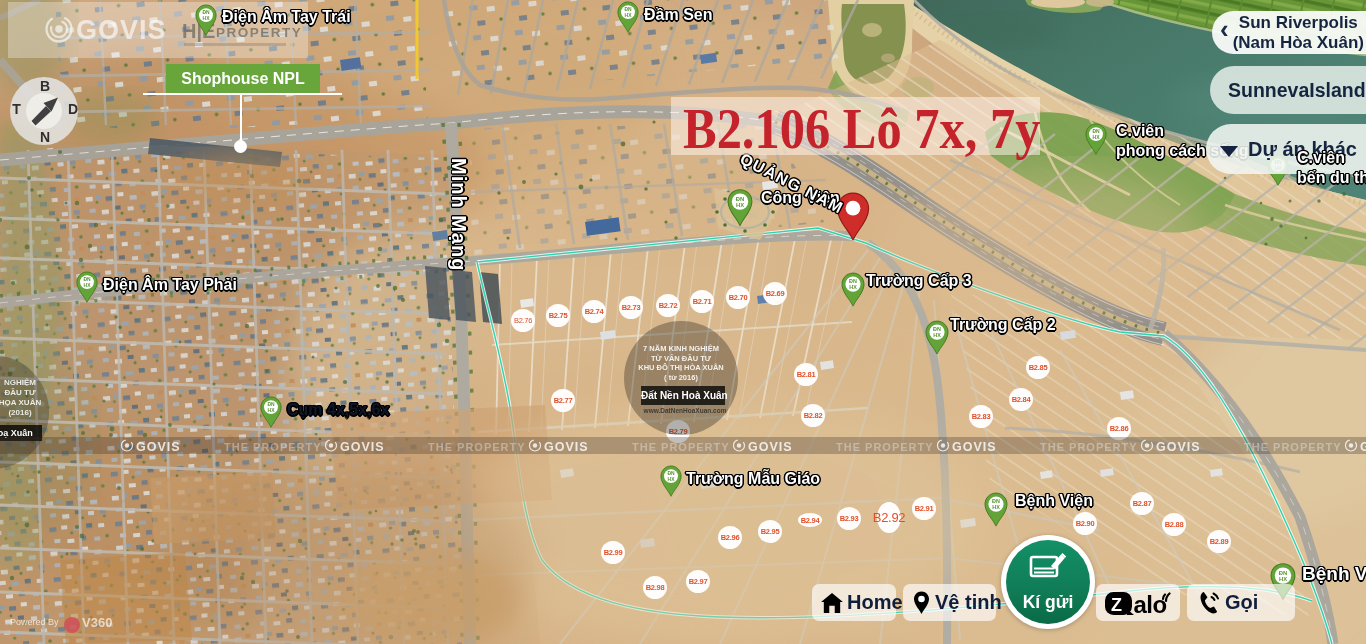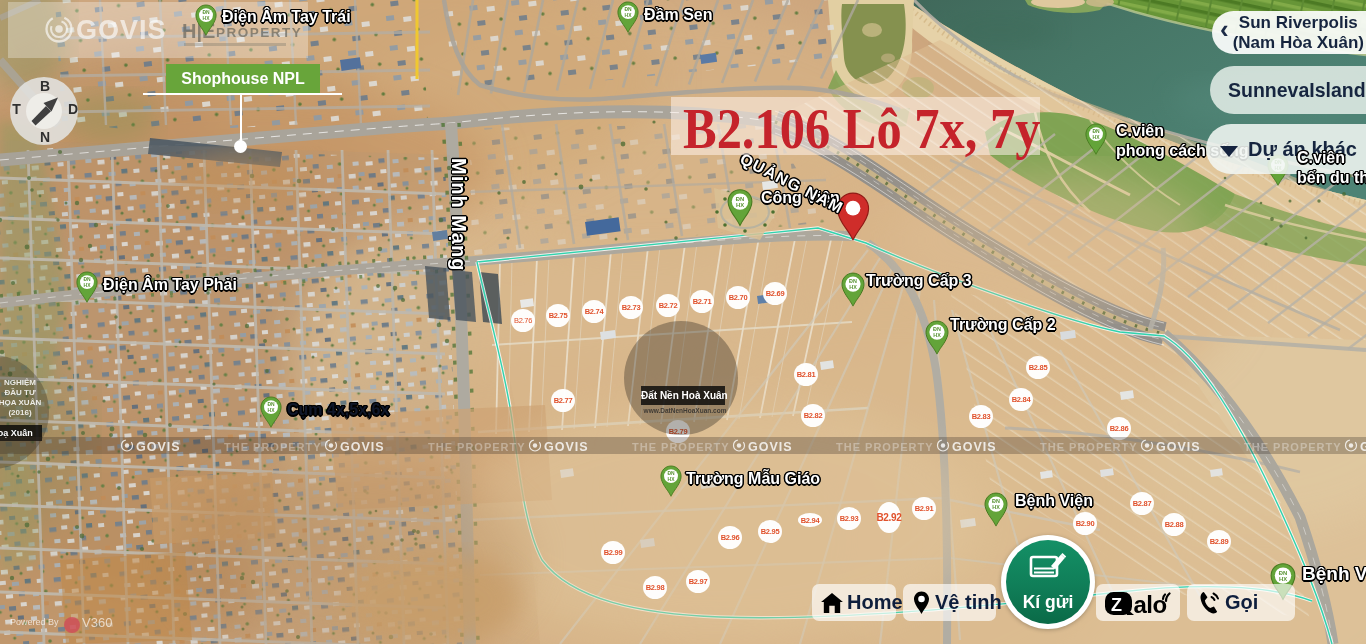--- a/index.html
+++ b/index.html
@@ -649,36 +649,37 @@
 <div style="position:absolute;left:1130px;top:492px;width:24px;height:23px;border-radius:50%;background:rgba(255,255,255,0.97);color:#e0512b;font-size:7.5px;font-weight:bold;display:flex;align-items:center;justify-content:center;letter-spacing:-0.3px">B2.87</div>
 
 <div style="position:absolute;left:1162px;top:513px;width:24px;height:23px;border-radius:50%;background:rgba(255,255,255,0.97);color:#e0512b;font-size:7.5px;font-weight:bold;display:flex;align-items:center;justify-content:center;letter-spacing:-0.3px">B2.88</div>
 
 <div style="position:absolute;left:1207px;top:530px;width:24px;height:23px;border-radius:50%;background:rgba(255,255,255,0.97);color:#e0512b;font-size:7.5px;font-weight:bold;display:flex;align-items:center;justify-content:center;letter-spacing:-0.3px">B2.89</div>
 
 <div style="position:absolute;left:1073px;top:512px;width:24px;height:23px;border-radius:50%;background:rgba(255,255,255,0.97);color:#e0512b;font-size:7.5px;font-weight:bold;display:flex;align-items:center;justify-content:center;letter-spacing:-0.3px">B2.90</div>
 
 <div style="position:absolute;left:912px;top:497px;width:24px;height:23px;border-radius:50%;background:rgba(255,255,255,0.97);color:#e0512b;font-size:7.5px;font-weight:bold;display:flex;align-items:center;justify-content:center;letter-spacing:-0.3px">B2.91</div>
 
-<div style="position:absolute;left:877px;top:502px;width:24px;height:31px;border-radius:50%;background:rgba(255,255,255,0.97);color:#e0512b;font-size:10px;font-weight:bold;display:flex;align-items:center;justify-content:center;letter-spacing:-0.3px">B2.92</div>
+<div style="position:absolute;left:877px;top:502px;width:24px;height:31px;border-radius:50%;background:rgba(255,255,255,0.97);color:#e0512b;font-size:13px;font-weight:normal;display:flex;align-items:center;justify-content:center;letter-spacing:-0.3px">B2.92</div>
 
 <div style="position:absolute;left:837px;top:507px;width:24px;height:23px;border-radius:50%;background:rgba(255,255,255,0.97);color:#e0512b;font-size:7.5px;font-weight:bold;display:flex;align-items:center;justify-content:center;letter-spacing:-0.3px">B2.93</div>
 
 <div style="position:absolute;left:798px;top:513px;width:24px;height:14px;border-radius:50%;background:rgba(255,255,255,0.97);color:#e0512b;font-size:7.5px;font-weight:bold;display:flex;align-items:center;justify-content:center;letter-spacing:-0.3px">B2.94</div>
 
 <div style="position:absolute;left:758px;top:520px;width:24px;height:23px;border-radius:50%;background:rgba(255,255,255,0.97);color:#e0512b;font-size:7.5px;font-weight:bold;display:flex;align-items:center;justify-content:center;letter-spacing:-0.3px">B2.95</div>
 
 <div style="position:absolute;left:718px;top:526px;width:24px;height:23px;border-radius:50%;background:rgba(255,255,255,0.97);color:#e0512b;font-size:7.5px;font-weight:bold;display:flex;align-items:center;justify-content:center;letter-spacing:-0.3px">B2.96</div>
 
 <div style="position:absolute;left:686px;top:570px;width:24px;height:23px;border-radius:50%;background:rgba(255,255,255,0.97);color:#e0512b;font-size:7.5px;font-weight:bold;display:flex;align-items:center;justify-content:center;letter-spacing:-0.3px">B2.97</div>
 
 <div style="position:absolute;left:643px;top:576px;width:24px;height:23px;border-radius:50%;background:rgba(255,255,255,0.97);color:#e0512b;font-size:7.5px;font-weight:bold;display:flex;align-items:center;justify-content:center;letter-spacing:-0.3px">B2.98</div>
 
 <div style="position:absolute;left:601px;top:541px;width:24px;height:23px;border-radius:50%;background:rgba(255,255,255,0.97);color:#e0512b;font-size:7.5px;font-weight:bold;display:flex;align-items:center;justify-content:center;letter-spacing:-0.3px">B2.99</div>
 <div style="position:absolute;left:624px;top:321px;width:114px;height:114px;border-radius:50%;background:rgba(45,39,30,0.36)"></div>
+<div style="position:absolute;left:624px;top:344px;width:114px;text-align:center;color:rgba(255,255,255,0.88);font-size:7.5px;font-weight:bold;line-height:9.6px">7 NĂM KINH NGHIỆM<br>TỪ VẤN ĐẦU TƯ<br>KHU ĐÔ THỊ HÒA XUÂN<br>( từ 2016)</div>
 <div style="position:absolute;left:641px;top:386px;width:84px;height:19px;background:rgba(8,8,8,0.82);color:#fff;font-weight:bold;font-size:10px;text-align:center;line-height:20px;white-space:nowrap">Đất Nền Hoà Xuân</div>
 <div style="position:absolute;left:640px;top:407px;width:90px;text-align:center;color:rgba(40,40,40,0.8);font-size:6.5px;font-weight:bold">www.DatNenHoaXuan.com</div>
 <div style="position:absolute;left:-65px;top:355px;width:114px;height:114px;border-radius:50%;background:rgba(45,39,30,0.32)"></div>
 <div style="position:absolute;left:-20px;top:378px;width:80px;color:rgba(255,255,255,0.85);font-size:8px;font-weight:bold;line-height:10px;text-align:center">NGHIỆM<br>ĐẦU TƯ<br>HỌA XUÂN<br>(2016)</div>
 <div style="position:absolute;left:-18px;top:425px;width:60px;height:16px;background:rgba(5,5,5,0.8);color:#fff;font-weight:bold;font-size:9px;text-align:center;line-height:16px">Hoạ Xuân</div>
 <div style="position:absolute;left:0;top:437px;width:1366px;height:17px;background:rgba(55,48,40,0.3)"></div>
 
 <div style="position:absolute;left:120px;top:438px;opacity:0.8"><svg width="80" height="15" viewBox="0 0 80 15">
 <g stroke="#fff" fill="none">
           <circle cx="7" cy="7.5" r="5.5" stroke-width="1.2" stroke-dasharray="24 6"></circle>
@@ -743,21 +744,21 @@
 <g stroke="#fff" fill="none">
           <circle cx="7" cy="7.5" r="5.5" stroke-width="1.2" stroke-dasharray="24 6"></circle>
           <circle cx="7" cy="7.5" r="2.2" fill="#fff" stroke="none"></circle>
         </g>
 <text x="16" y="12.5" font-family="Liberation Sans, sans-serif" font-size="12.5" font-weight="bold" fill="#fff" letter-spacing="1">GOVIS</text>
       </svg></div>
 
 
 <div style="position:absolute;left:10px;top:617px;color:rgba(255,255,255,0.7);font-size:9px">Powered By</div>
 <div style="position:absolute;left:64px;top:617px;width:16px;height:16px;border-radius:50%;background:rgba(210,65,90,0.7)"></div>
-<div style="position:absolute;left:82px;top:615px;color:rgba(255,255,255,0.65);font-size:13px;font-weight:normal">V360</div>
+<div style="position:absolute;left:82px;top:615px;color:rgba(255,255,255,0.65);font-size:13px;font-weight:bold">V360</div>
 <div style="position:absolute;background:rgba(255,255,255,0.66);border-radius:7px;height:37px;display:flex;align-items:center;color:#0e1e3c;font-weight:bold;font-size:20px;white-space:nowrap;left:812px;top:584px;width:84px">
 <svg width="22" height="20" viewBox="0 0 24 22" style="margin:0 4px 0 9px;flex:none">
         <path d="M12,0 L0,10 L3,10 L3,22 L9,22 L9,14 L15,14 L15,22 L21,22 L21,10 L24,10 Z" fill="#000"></path>
       </svg>Home</div>
 <div style="position:absolute;background:rgba(255,255,255,0.66);border-radius:7px;height:37px;display:flex;align-items:center;color:#0e1e3c;font-weight:bold;font-size:20px;white-space:nowrap;left:903px;top:584px;width:93px">
 <svg width="17" height="24" viewBox="0 0 24 35" style="margin:0 5px 0 10px;flex:none">
         <path d="M12,0.6 C5.8,0.6 1,5.6 1,11.8 C1,16.6 4.5,22.3 8,27 C10,29.8 12,33.6 12,33.6 C12,33.6 14,29.8 16,27 C19.5,22.3 23,16.6 23,11.8 C23,5.6 18.2,0.6 12,0.6 Z" fill="#000"></path>
         <circle cx="12" cy="11.6" r="4.8" fill="#fff"></circle>
       </svg>Vệ tinh</div>
 <div style="position:absolute;left:1001px;top:535px;width:94px;height:94px;border-radius:50%;background:#fff;box-shadow:0 1px 4px rgba(0,0,0,0.25)"></div>

